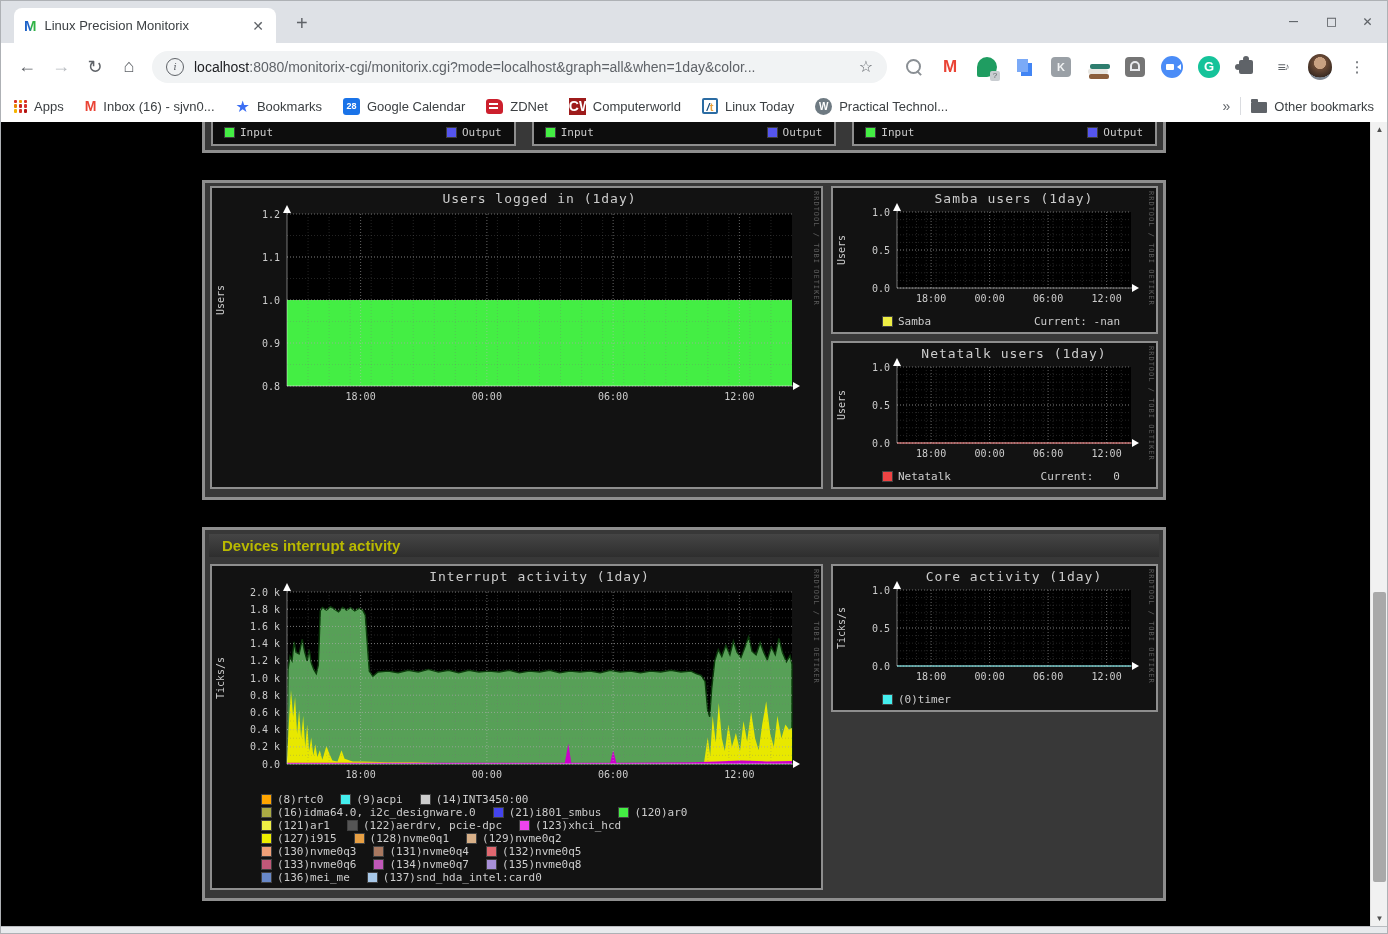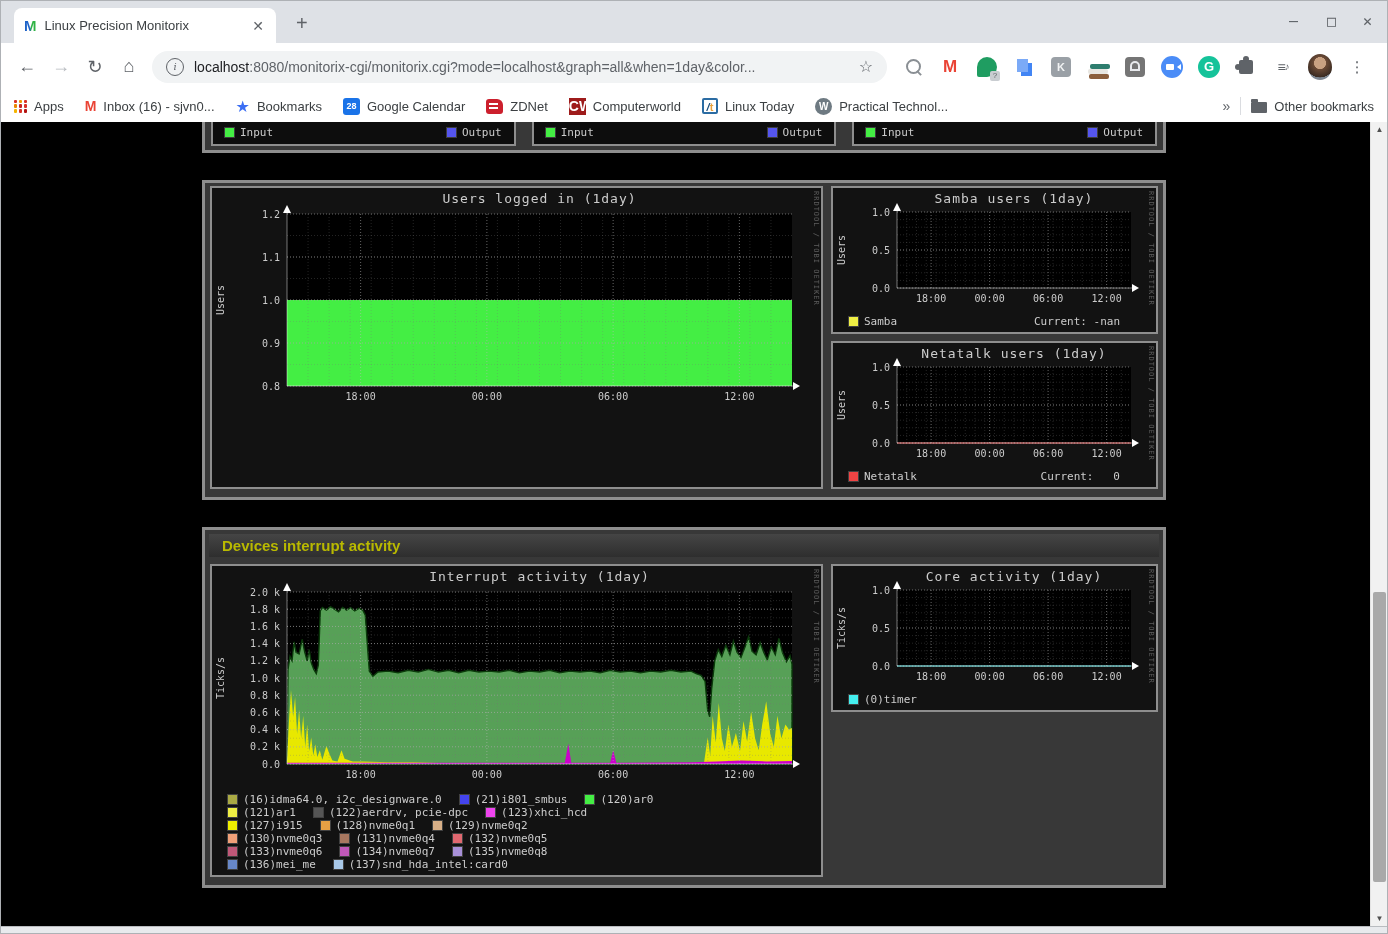--- a/index.html
+++ b/index.html
@@ -99,21 +99,21 @@
        font:11px "DejaVu Sans Mono",monospace;color:#ccc;}
   .gap{height:27px;}
   .sec-header{margin:4px;height:23px;background:linear-gradient(#454545,#2e2e2e);
        color:#b9b900;font-weight:bold;font-size:15px;line-height:23px;padding-left:13px;}
   .sec-body{display:flex;gap:8px;padding:3px 5px 8px;}
   .col-right{display:flex;flex-direction:column;gap:7px;width:331px;}
   .graph-panel{background:#121212;border:2px solid #8e8e8e;position:relative;box-sizing:border-box;}
   .gp-big{width:617px;}
   .watermark{position:absolute;top:3px;right:1px;writing-mode:vertical-rl;
        font:7px "DejaVu Sans Mono",monospace;color:#5e5e5e;letter-spacing:1px;}
-  .legend{font:11px "DejaVu Sans Mono",monospace;color:#ccc;padding:1px 8px 4px 16px;}
+  .legend{font:11px "DejaVu Sans Mono",monospace;color:#ccc;padding:1px 8px 4px 16px;margin-left:34px;}
   .leg-row{display:flex;align-items:center;gap:18px;line-height:13px;}
   .leg-item{display:flex;align-items:center;white-space:pre;}
   .sq{width:9px;height:9px;display:inline-block;margin-right:6px;flex:none;
       outline:1px solid rgba(255,255,255,0.2);}
   .leg-right{margin-left:auto;padding-right:28px;white-space:pre;}
   .leg-stats{margin-left:52px;white-space:pre;}
   svg text{font-family:"DejaVu Sans Mono",monospace;}
 
   
   .scrollbar{position:absolute;right:0;top:122px;bottom:7px;width:17px;background:#f1f1f1;border-left:1px solid #e3e3e3;}
@@ -532,20 +532,25 @@
               <text x="68" y="46.69999999999999" text-anchor="end" font-size="10" fill="#cccccc">1.8 k</text>
               <text x="68" y="29.5" text-anchor="end" font-size="10" fill="#cccccc">2.0 k</text>
               <text x="148.62900000000002" y="212" text-anchor="middle" font-size="10" fill="#cccccc">18:00</text>
               <text x="274.879" y="212" text-anchor="middle" font-size="10" fill="#cccccc">00:00</text>
               <text x="401.129" y="212" text-anchor="middle" font-size="10" fill="#cccccc">06:00</text>
               <text x="527.379" y="212" text-anchor="middle" font-size="10" fill="#cccccc">12:00</text>
               <text x="327.5" y="15" text-anchor="middle" font-size="13" fill="#cccccc" letter-spacing="1">Interrupt activity  (1day)</text>
               <text x="12" y="112" text-anchor="middle" font-size="10" fill="#cccccc" transform="rotate(-90 12 112)">Ticks/s</text>
             </svg><div class="legend">
               <div class="leg-row">
+                <span class="leg-item"><span class="sq" style="background: rgb(255, 165, 0);"></span><span>(8)rtc0</span></span>
+                <span class="leg-item"><span class="sq" style="background: rgb(68, 238, 238);"></span><span>(9)acpi</span></span>
+                <span class="leg-item"><span class="sq" style="background: rgb(204, 204, 204);"></span><span>(14)INT3450:00</span></span>
+              </div>
+              <div class="leg-row">
                 <span class="leg-item"><span class="sq" style="background: rgb(170, 170, 68);"></span><span>(16)idma64.0, i2c_designware.0</span></span>
                 <span class="leg-item"><span class="sq" style="background: rgb(68, 68, 238);"></span><span>(21)i801_smbus</span></span>
                 <span class="leg-item"><span class="sq" style="background: rgb(68, 238, 68);"></span><span>(120)ar0</span></span>
               </div>
               <div class="leg-row">
                 <span class="leg-item"><span class="sq" style="background: rgb(238, 238, 68);"></span><span>(121)ar1</span></span>
                 <span class="leg-item"><span class="sq" style="background: rgb(85, 85, 85);"></span><span>(122)aerdrv, pcie-dpc</span></span>
                 <span class="leg-item"><span class="sq" style="background: rgb(238, 68, 238);"></span><span>(123)xhci_hcd</span></span>
               </div>
               <div class="leg-row">

